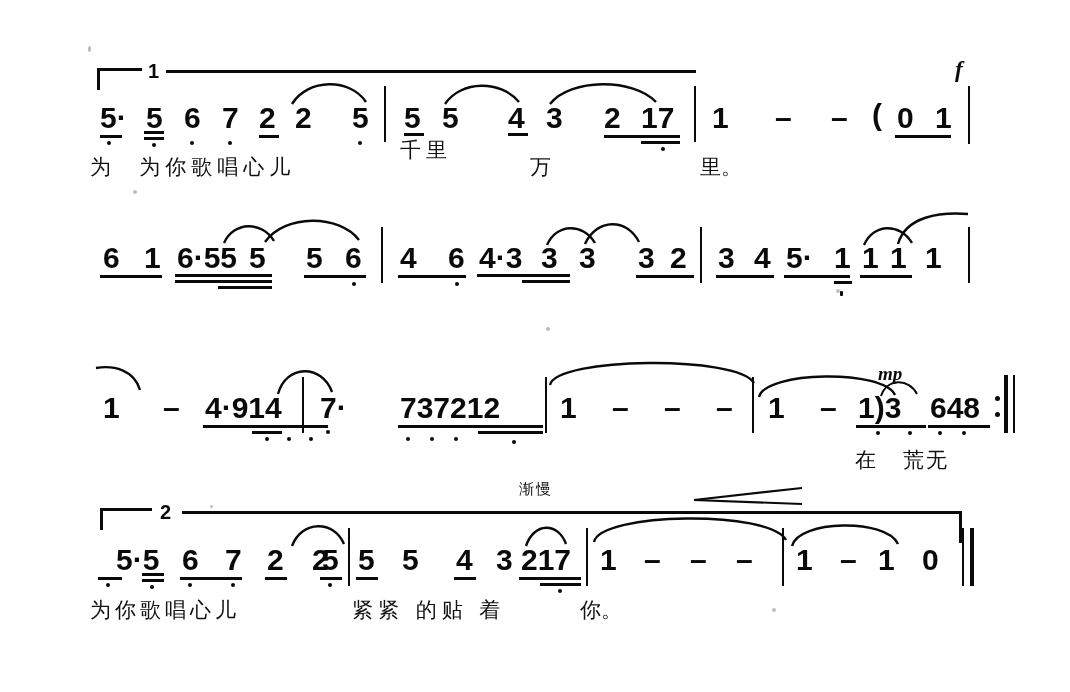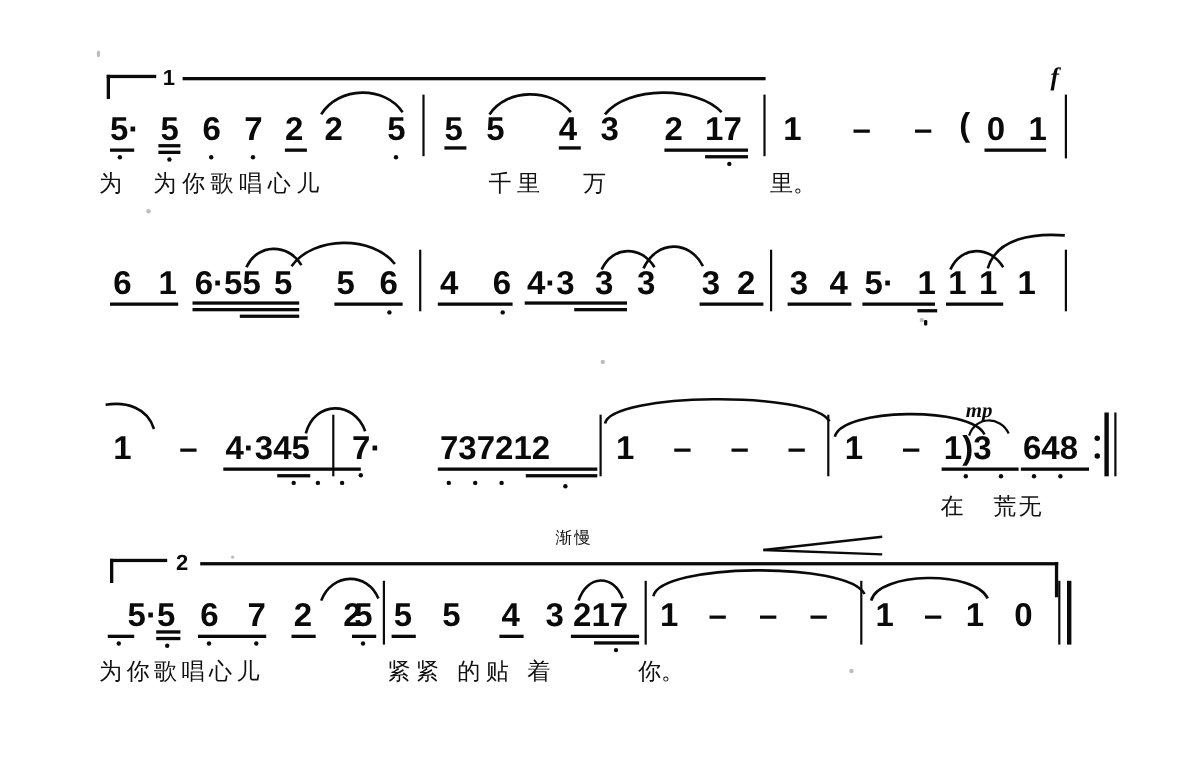--- a/index.html
+++ b/index.html
@@ -159,21 +159,21 @@
     <div class="abs dash" style="left:775px;top:103px;">–</div>
     <div class="abs dash" style="left:831px;top:103px;">–</div>
     <div class="abs num" style="left:872px;top:100px;">(</div>
     <div class="abs num" style="left:897px;top:103px;">0</div>
     <div class="abs num" style="left:935px;top:103px;">1</div>
     <div class="abs beam" style="left:895px;top:135px;width:56px;"></div>
 
     <div class="abs barline" style="left:968px;top:86px;height:58px;"></div>
 
     <div class="abs lyric" style="left:90px;top:157px;letter-spacing:5px;">为  为你歌唱心儿</div>
-    <div class="abs lyric" style="left:400px;top:157px;letter-spacing:5px;margin-left:44px;">千里</div>
+    <div class="abs lyric" style="left:400px;top:140px;letter-spacing:5px;">千里</div>
     <div class="abs lyric" style="left:530px;top:157px;">万</div>
     <div class="abs lyric" style="left:700px;top:157px;">里。</div>
   </div>
 
   <div>
 
     <div class="abs num" style="left:103px;top:243px;">6</div>
     <div class="abs num" style="left:144px;top:243px;">1</div>
     <div class="abs beam" style="left:100px;top:275px;width:62px;"></div>
 
@@ -248,21 +248,21 @@
 
   <div>
 
     <svg class="arc" style="left:96px;top:366px;width:46px;height:28px;">
       <path d="M0,2 C18,-1 38,4 44,24"></path>
     </svg>
 
     <div class="abs num" style="left:103px;top:393px;">1</div>
     <div class="abs dash" style="left:163px;top:393px;">–</div>
 
-    <div class="abs num" style="left:205px;top:393px;">4·345</div>
+    <div class="abs num" style="left:205px;top:393px;">4·914</div>
     <div class="abs beam" style="left:203px;top:425px;width:125px;"></div>
     <div class="abs beam" style="left:252px;top:431px;width:30px;"></div>
     <div class="abs odot" style="left:265px;top:437px;"></div>
     <div class="abs odot" style="left:287px;top:437px;"></div>
     <div class="abs odot" style="left:309px;top:437px;"></div>
 
     <svg class="arc" style="left:276px;top:366px;width:58px;height:30px;">
       <path d="M2,28 C10,-2 46,-2 56,26"></path>
     </svg>
 
@@ -324,21 +324,21 @@
   </div>
 
   <div>
 
     <div class="abs volta-tick" style="left:100px;top:508px;width:3px;height:22px;"></div>
     <div class="abs volta-line" style="left:100px;top:508px;width:52px;"></div>
     <div class="abs volta-num" style="left:160px;top:502px;">2</div>
     <div class="abs volta-line" style="left:182px;top:511px;width:780px;height:3px;"></div>
     <div class="abs volta-tick" style="left:959px;top:511px;width:3px;height:32px;"></div>
 
-    <div class="abs tempo" style="left:505px;top:482px;letter-spacing:2px;">渐慢</div>
+    <div class="abs tempo" style="left:519px;top:482px;letter-spacing:2px;">渐慢</div>
 
     <svg class="hairpin" style="left:694px;top:484px;width:110px;height:22px;">
       <path d="M108,4 L0,16"></path>
       <path d="M0,16 L108,20"></path>
     </svg>
 
     <div class="abs num" style="left:116px;top:545px;">5·5</div>
     <div class="abs beam" style="left:98px;top:577px;width:24px;"></div>
     <div class="abs beam" style="left:142px;top:573px;width:22px;"></div>
     <div class="abs beam" style="left:142px;top:579px;width:22px;"></div>

